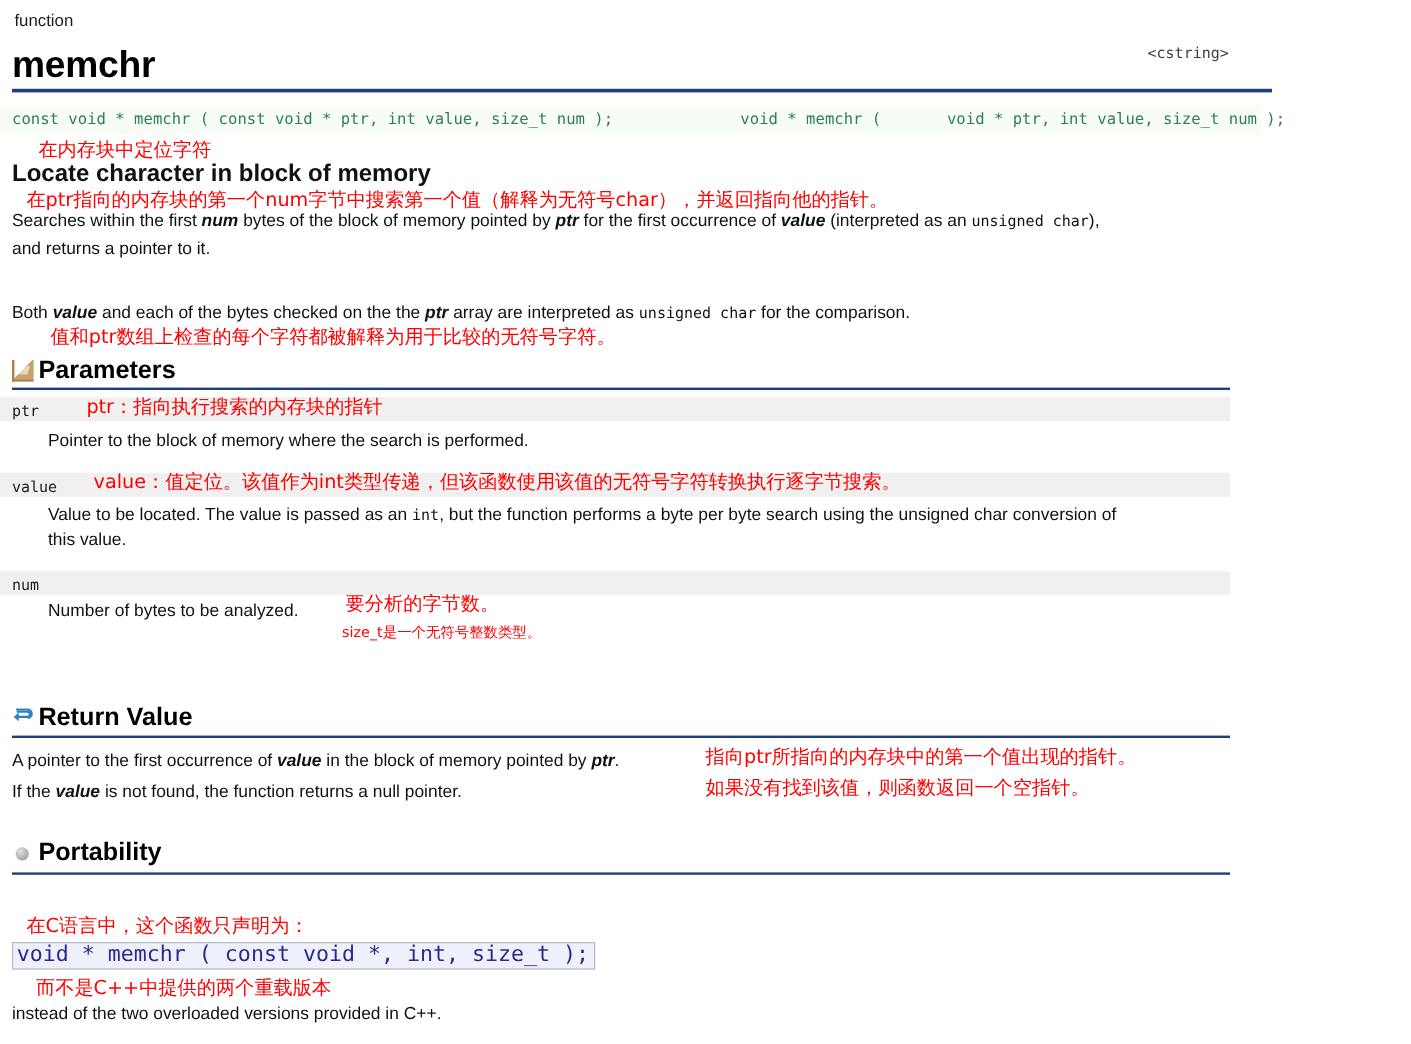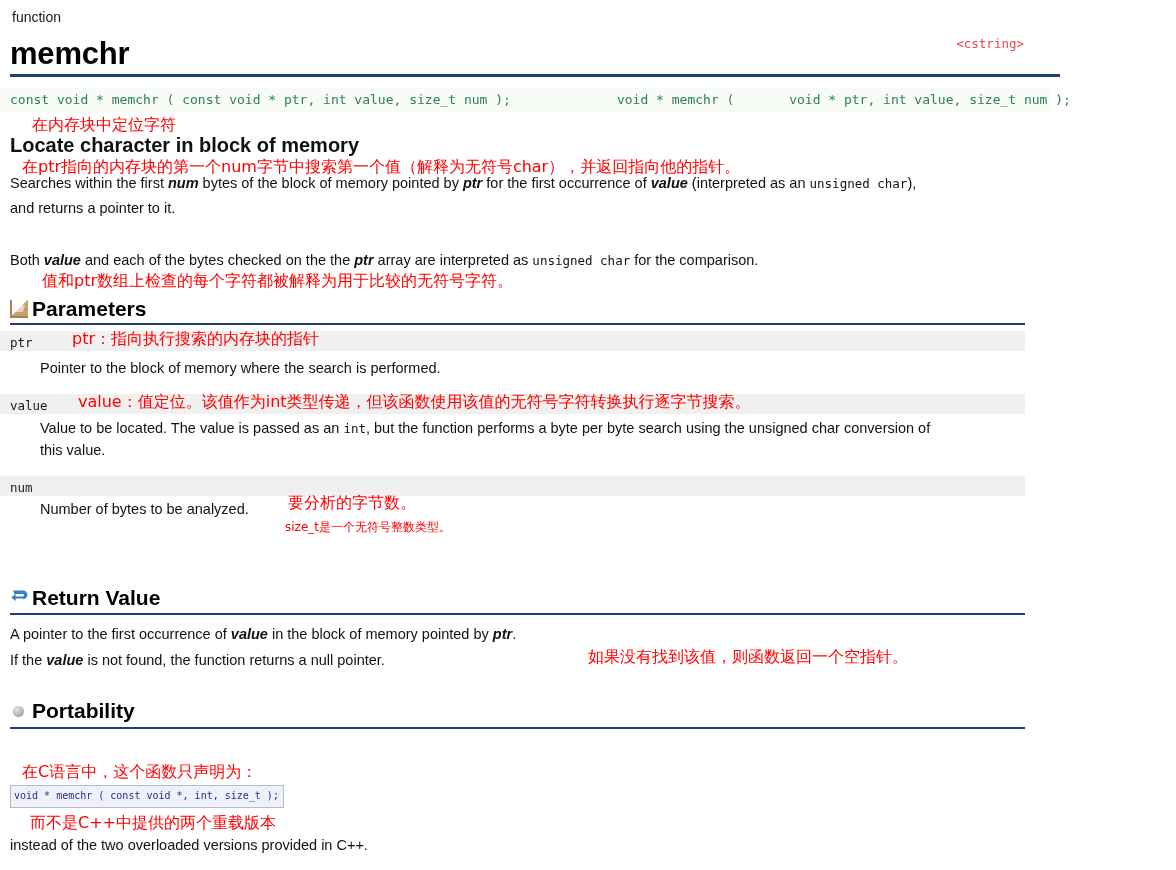--- a/index.html
+++ b/index.html
@@ -39,21 +39,21 @@
     line-height: 36px;
     letter-spacing: -0.2px;
     color: #000000;
   }
   .header-include {
     position: absolute;
     right: 152px;
     top: 36px;
     font-family: "DejaVu Sans Mono", "Liberation Mono", monospace;
     font-size: 12.5px;
-    color: #ef4444;
+    color: #404040;
     line-height: 16px;
   }
   .rule-top {
     position: absolute;
     left: 10px;
     top: 74px;
     width: 1050px;
     height: 3px;
     background: #1f3f78;
   }
@@ -179,21 +179,21 @@
   }
 
   
   .code-box {
     position: absolute;
     left: 10px;
     background: #eef0fb;
     border: 1px solid #b9b9c6;
     padding: 1px 4px 2px 3px;
     font-family: "DejaVu Sans Mono", "Liberation Mono", monospace;
-    font-size: 10px;
+    font-size: 18px;
     line-height: 18px;
     color: #2b2b8c;
     white-space: pre;
     box-sizing: border-box;
   }
 </style>
 </head>
 <body>
 
 <div class="page">
@@ -253,20 +253,21 @@
   </div>
   <div class="section-title" style="left:32px; top:585px;">Return Value</div>
   <div class="section-rule" style="top:613px;"></div>
 
   <div class="en" style="left:10px; top:624px;">
     <span>A pointer to the first occurrence of </span><span class="bi">value</span><span> in the block of memory pointed by </span><span class="bi">ptr</span><span>.</span>
   </div>
   <div class="en" style="left:10px; top:650px;">
     <span>If the </span><span class="bi">value</span><span> is not found, the function returns a null pointer.</span>
   </div>
+  <div class="cn" style="left:588px; top:621px;">指向ptr所指向的内存块中的第一个值出现的指针。</div>
   <div class="cn" style="left:588px; top:647px;text-align:right;">如果没有找到该值，则函数返回一个空指针。</div>
 
   <div class="sec-icon icon-sphere" style="left:13px; top:706px; width:11px; height:11px;"></div>
   <div class="section-title" style="left:32px; top:698px;">Portability</div>
   <div class="section-rule" style="top:727px;"></div>
 
   <div class="cn" style="left:22px; top:762px;">在C语言中，这个函数只声明为：</div>
   <div class="code-box" style="top:785px;">void * memchr ( const void *, int, size_t );</div>
   <div class="cn" style="left:30px; top:813px;">而不是C++中提供的两个重载版本</div>
   <div class="en" style="left:10px; top:835px;">instead of the two overloaded versions provided in C++.</div>

